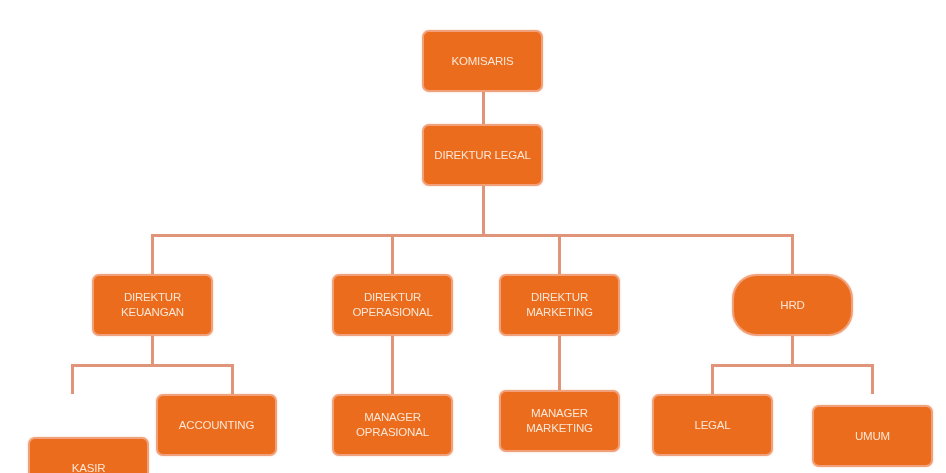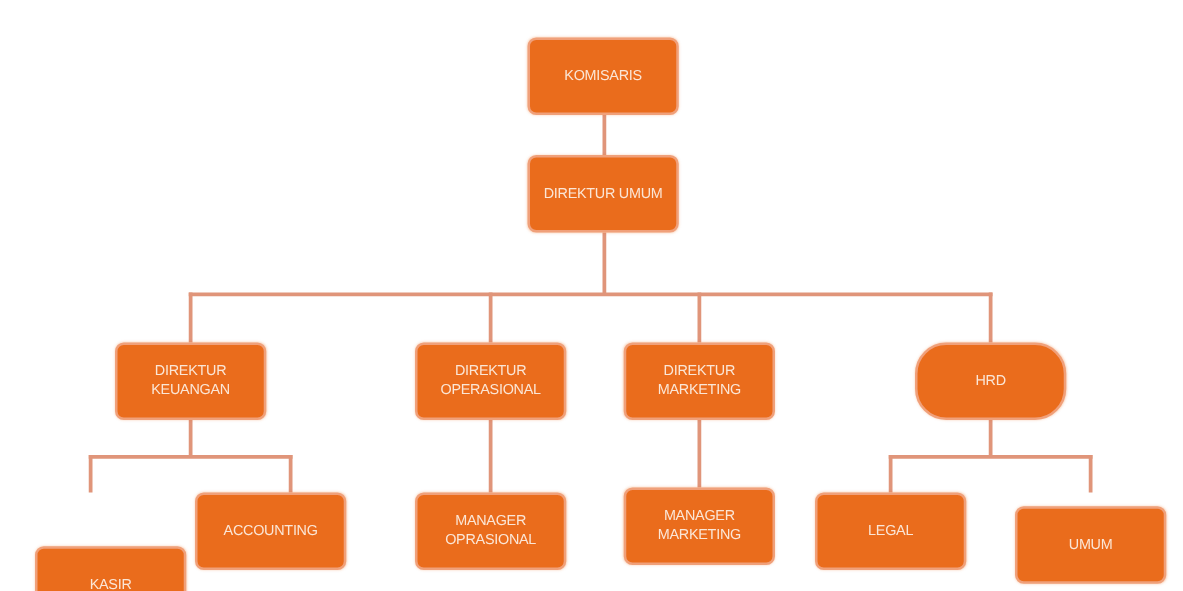--- a/index.html
+++ b/index.html
@@ -44,21 +44,21 @@
 
 <div class="line" style="left:791px; top:336px; width:3px; height:30px;"></div>
 <div class="line" style="left:711px; top:364px; width:163px; height:3px;"></div>
 <div class="line" style="left:711px; top:364px; width:3px; height:30px;"></div>
 <div class="line" style="left:871px; top:364px; width:3px; height:30px;"></div>
 
 <div class="box" style="left:422px; top:30px;">
     <span>KOMISARIS</span>
   </div>
 <div class="box" style="left:422px; top:124px;">
-    <span>DIREKTUR UMUM</span>
+    <span>DIREKTUR LEGAL</span>
   </div>
 
 <div class="box" style="left:92px; top:274px;">
     <span>DIREKTUR
 KEUANGAN</span>
   </div>
 <div class="box" style="left:332px; top:274px;">
     <span>DIREKTUR
 OPERASIONAL</span>
   </div>

